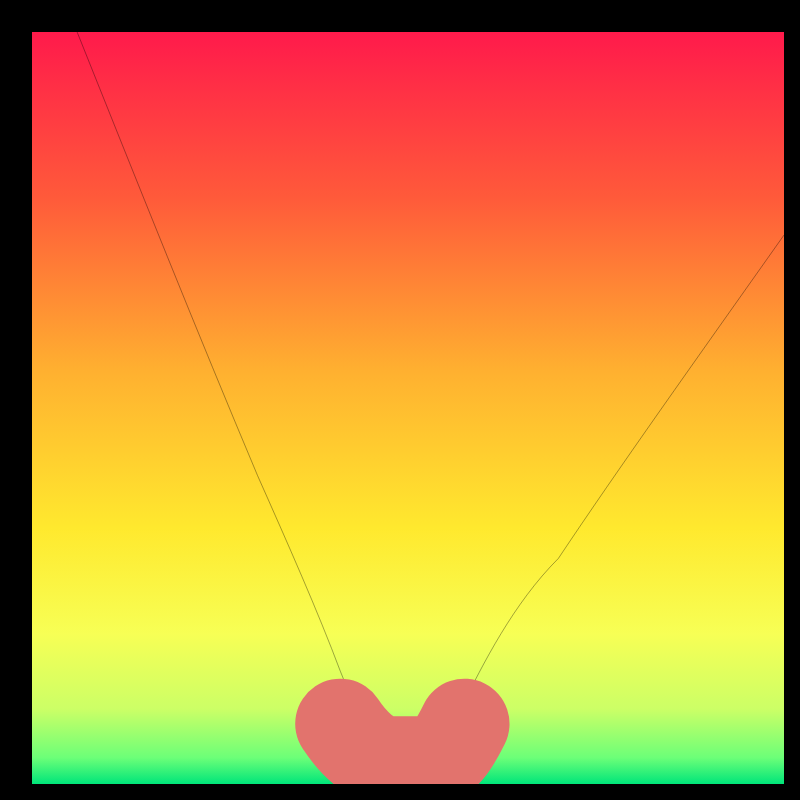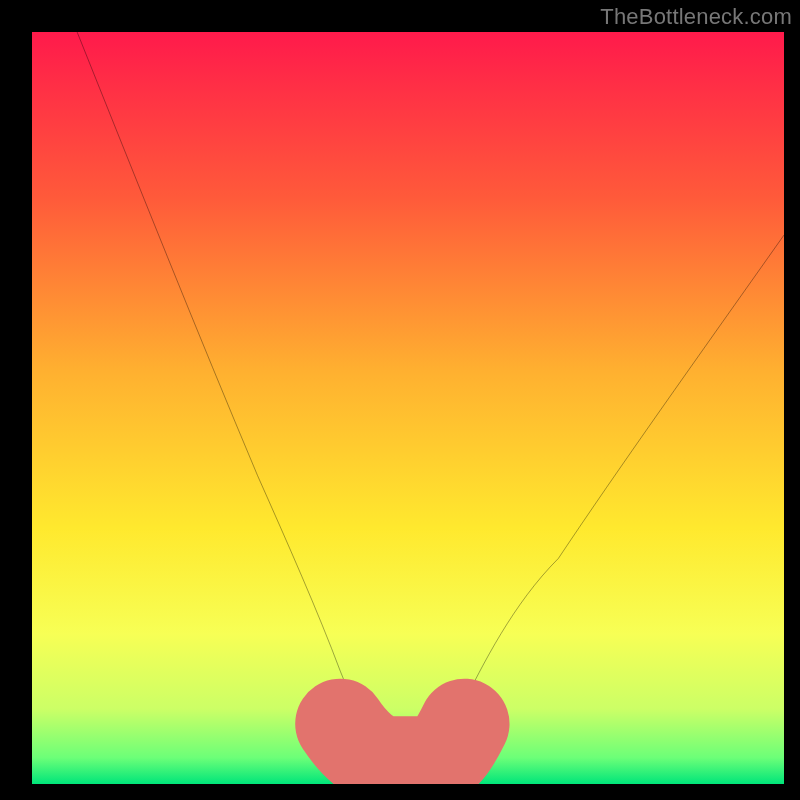--- a/index.html
+++ b/index.html
@@ -78,15 +78,14 @@
                C 60 84, 64 76, 70 70
                C 78 58, 88 44, 100 27" fill="none" stroke="#000" stroke-width="0.35" vector-effect="non-scaling-stroke"></path>
       <path d="M 41 92
                C 43 95, 45 96.5, 47 97
                L 53 97
                C 55 96.5, 56 95, 57.5 92" fill="none" stroke="#e2736d" stroke-width="12" stroke-linecap="round"></path>
     </svg>
 
   </div>
 
-  <div class="watermark">TheBottleneck.com</div>
 
 </div>
 
 </body></html>

